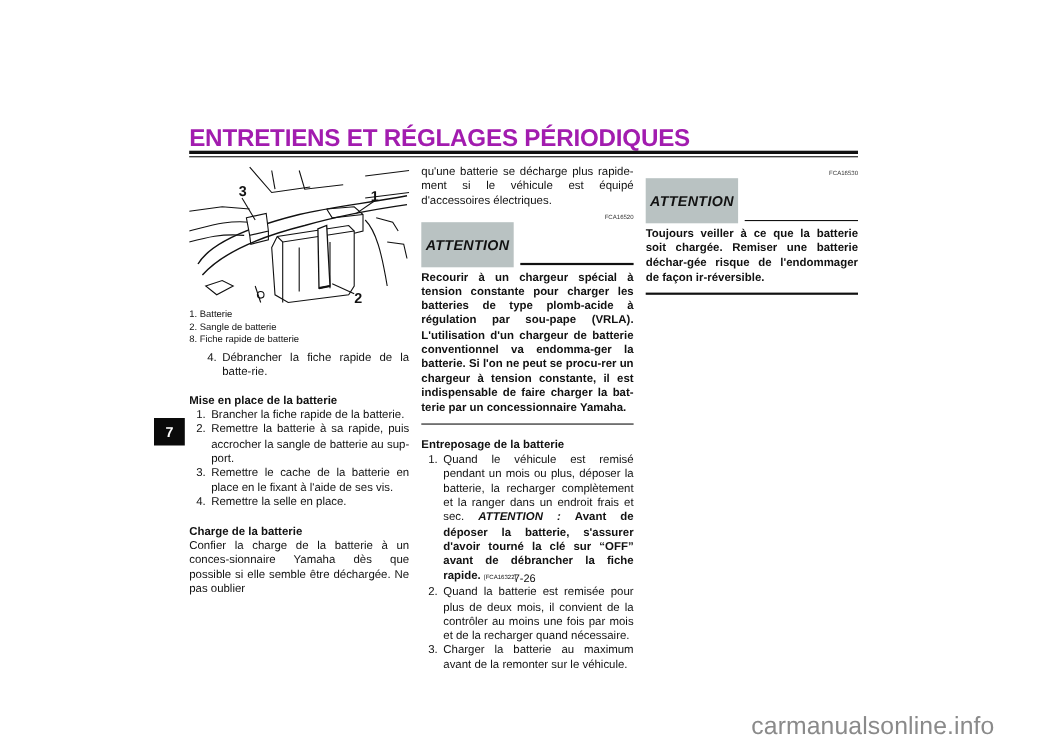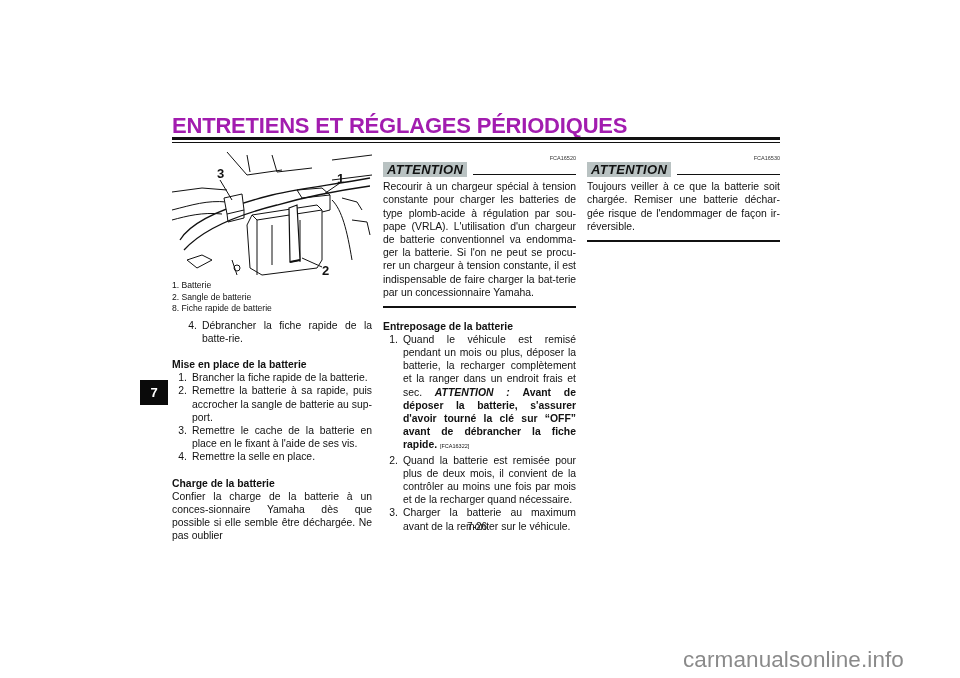--- a/index.html
+++ b/index.html
@@ -35,24 +35,24 @@
     .step { display: flex; text-align: justify; }
     .step .num { width: 15px; flex: none; text-align: right; padding-right: 5px; }
     .step .txt { flex: 1; text-align: justify; }
     .heading { font-weight: bold; margin-top: 12px; }
     .para { text-align: justify; }
 
     .att-code { text-align: right; font-size: 5.5px; line-height: 8px; color: #333; margin-top: 4px; }
     .att-head { display: flex; align-items: flex-end; margin-bottom: 3px; }
     .att-label {
       background: #b9c2c2; font-style: italic; font-weight: bold; font-size: 13px;
-      padding: 1px 4px; letter-spacing: 0.3px; color: #111;
+      padding: 14px 4px; letter-spacing: 0.3px; color: #111;
     }
     .att-line { flex: 1; height: 1.5px; background: #111; margin-left: 6px; margin-bottom: 2px; }
-    .att-body { font-weight: normal; text-align: justify; }
+    .att-body { font-weight: bold; text-align: justify; }
     .att-end { height: 1.5px; background: #111; margin-top: 7px; }
     .small-code { font-size: 5.5px; font-weight: normal; }
 
     .page-number { position: absolute; left: 467px; top: 521px; font-size: 10px; color: #111; }
     .watermark {
       position: absolute; left: 683px; top: 647px; font-size: 22.5px; color: #8a8a8a;
       letter-spacing: 0.1px;
     }
   </style>
 </head>
@@ -142,20 +142,21 @@
   <div class="step">
     <span class="num">4.</span>
     <span class="txt">Remettre la selle en place.</span>
   </div>
 
   <div class="heading" style="margin-top:13px;">Charge de la batterie</div>
   <div class="para">Confier la charge de la batterie à un conces-sionnaire Yamaha dès que possible si elle semble être déchargée. Ne pas oublier</div>
 </div>
 
 <div class="col col2">
+  <div class="para">qu'une batterie se décharge plus rapide-ment si le véhicule est équipé d'accessoires électriques.</div>
 
   <div class="att-code">FCA16520</div>
   <div class="att-head">
     <span class="att-label">ATTENTION</span>
     <span class="att-line"></span>
   </div>
   <div class="att-body">Recourir à un chargeur spécial à tension constante pour charger les batteries de type plomb-acide à régulation par sou-pape (VRLA). L'utilisation d'un chargeur de batterie conventionnel va endomma-ger la batterie. Si l'on ne peut se procu-rer un chargeur à tension constante, il est indispensable de faire charger la bat-terie par un concessionnaire Yamaha.</div>
   <div class="att-end"></div>
 
   <div class="heading" style="">Entreposage de la batterie</div>

